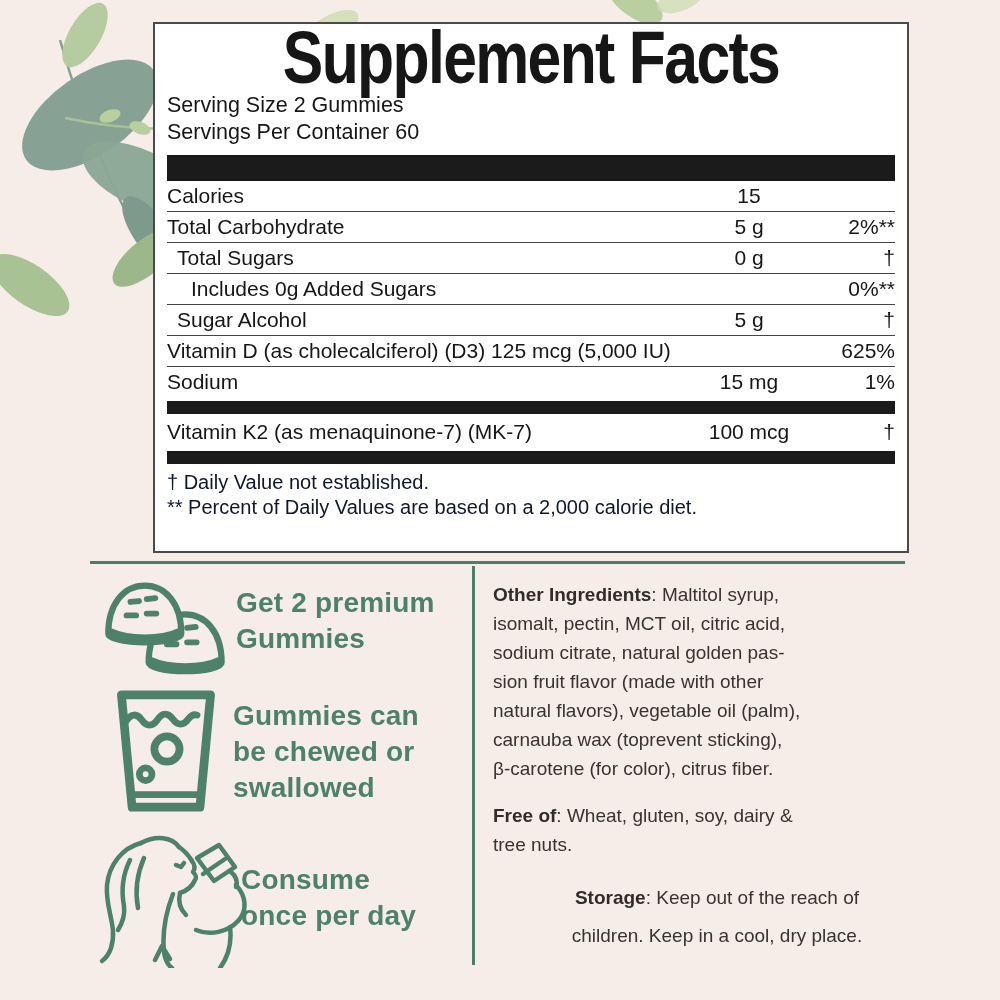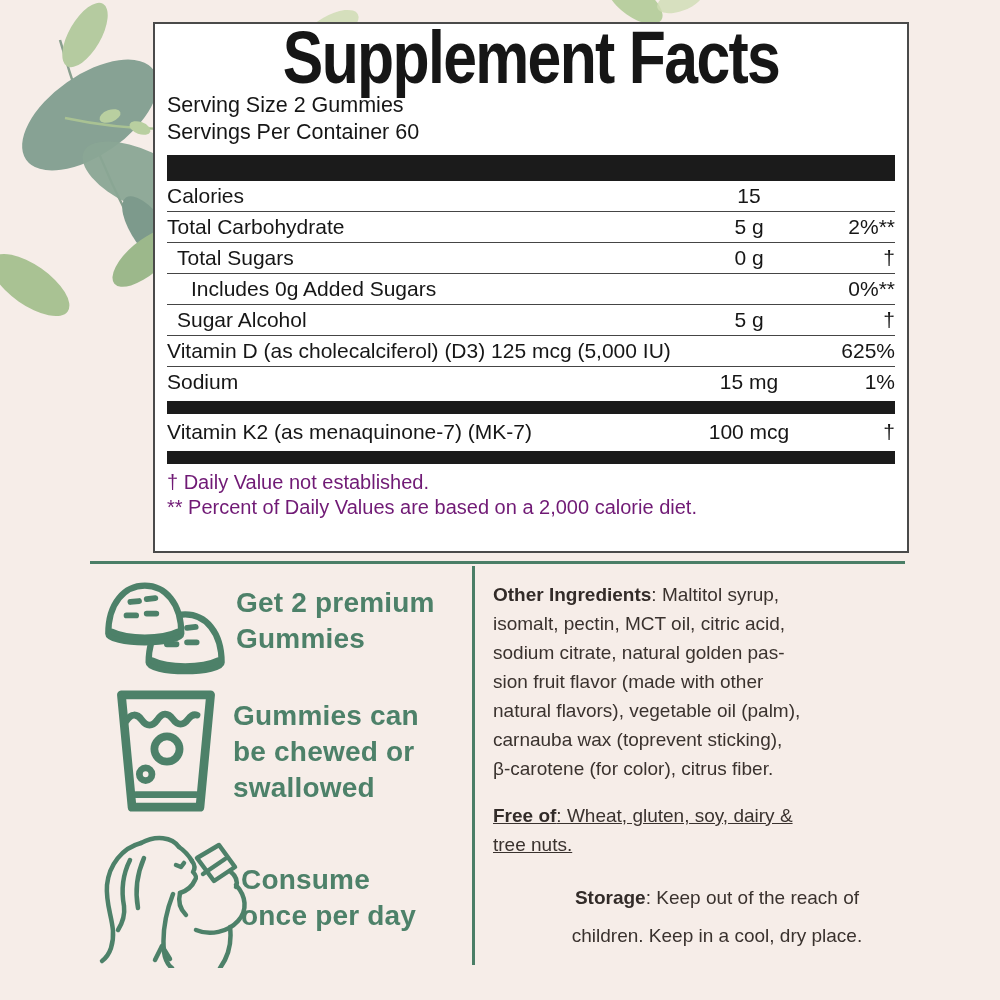--- a/index.html
+++ b/index.html
@@ -31,37 +31,37 @@
     border-bottom:1.5px solid #454545;color:#161616;
   }
   .fact-row.nb{border-bottom:none;}
   .fact-row .fn{white-space:nowrap;}
   .fact-row.ind1 .fn{padding-left:10px;}
   .fact-row.ind2 .fn{padding-left:24px;}
   .fact-row .fn.span2{grid-column:1 / 3;}
   .fact-row .fa{text-align:center;}
   .fact-row .fd{text-align:right;}
   .tbar{height:13px;background:#1b1b1b;margin:3px 0;}
-  .footnotes{margin-top:6px;font-size:20px;line-height:25px;color:#701a75;}
+  .footnotes{margin-top:6px;font-size:20px;line-height:25px;color:#0f172a;}
   
   .hline{position:absolute;left:90px;top:561px;width:815px;height:3px;background:#4a7e66;z-index:2;}
   .vline{position:absolute;left:472px;top:566px;width:3px;height:399px;background:#4a7e66;z-index:2;}
   .usage-text{
     position:absolute;color:#4d8169;font-weight:700;font-size:28px;line-height:36px;
     white-space:pre-line;z-index:2;letter-spacing:.2px;
   }
   .icon-box{position:absolute;z-index:2;}
   .details{
     position:absolute;left:493px;top:580px;width:448px;z-index:2;
     color:#3a322e;font-size:19px;
   }
   .details p{margin:0;white-space:pre-line;line-height:29px;}
   .details p.storage{line-height:38px;}
   .details b{font-weight:700;color:#322b28;}
-  .details .gap1{margin-top:18px;text-decoration:underline;}
+  .details .gap1{margin-top:18px;}
   .details .gap2{margin-top:20px;text-align:center;}
 </style>
 </head>
 <body>
 
 <svg class="decor" style="left:0;top:0;" width="400" height="330" viewBox="0 0 400 330">
   <g>
     <path d="M60,40 C80,110 110,190 150,255" stroke="#8aa08f" stroke-width="2.5" fill="none"></path>
     <ellipse cx="90" cy="115" rx="78" ry="40" fill="#87a294" transform="rotate(-35 90 115)"></ellipse>
     <ellipse cx="140" cy="178" rx="62" ry="28" fill="#8aa795" opacity="0.95" transform="rotate(25 140 178)"></ellipse>

